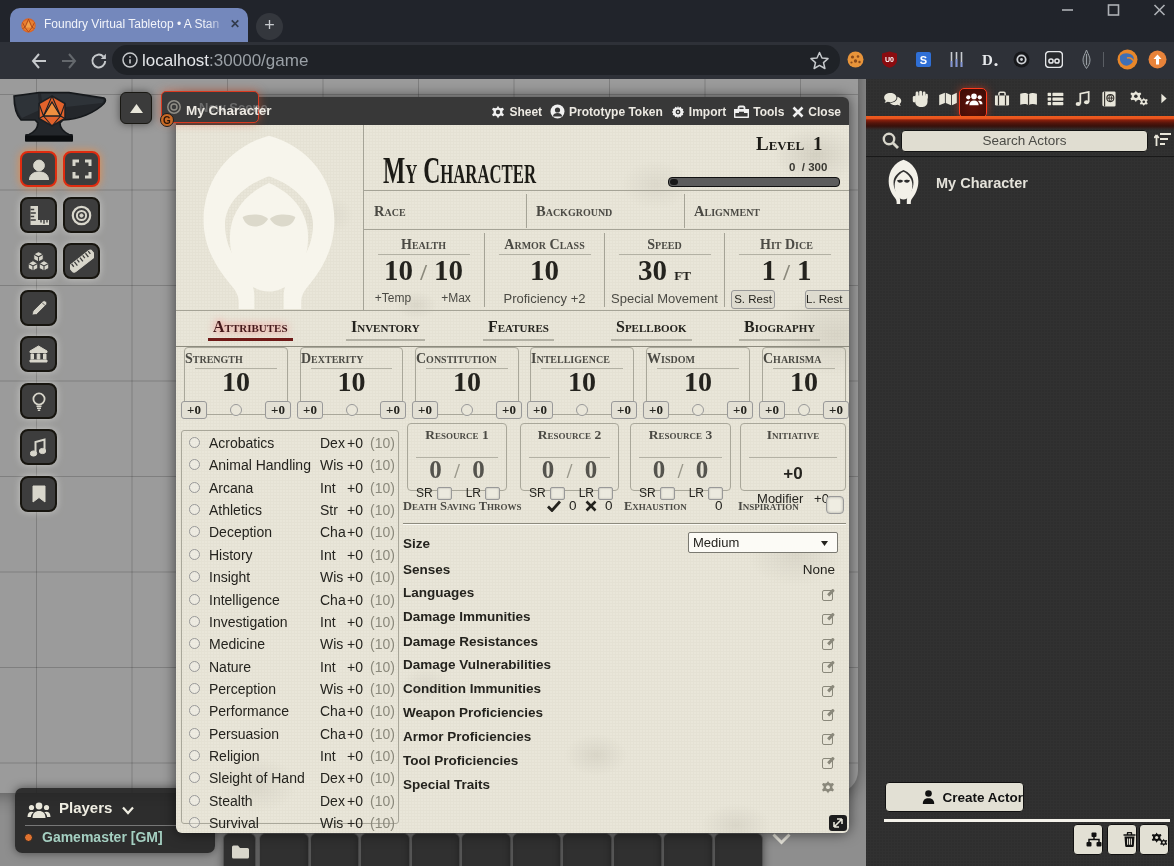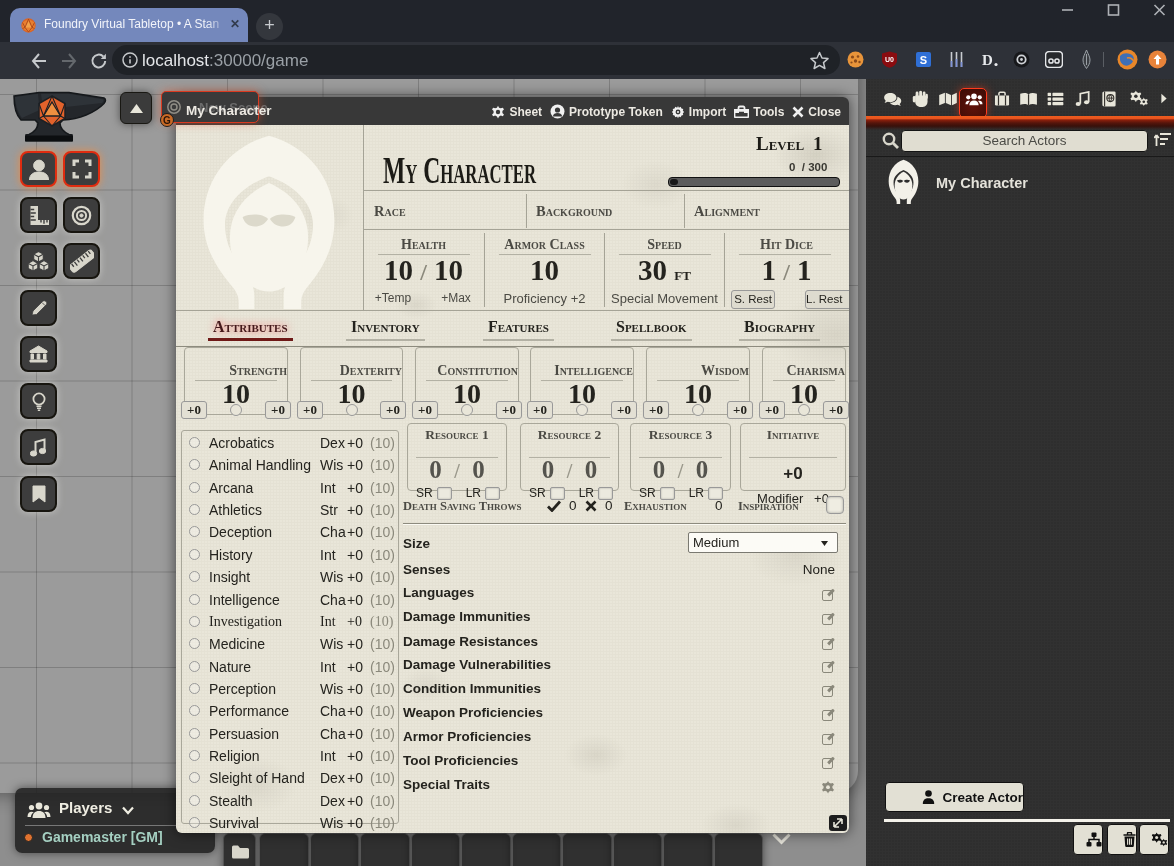--- a/index.html
+++ b/index.html
@@ -50,21 +50,21 @@
   .sc { font-family:"Liberation Serif",serif; font-variant:small-caps; font-weight:bold; }
   .lbl { color:#4b4a44; }
   
   #navpill { position:absolute; left:161px; top:91px; width:98px; height:32px; background:#3a3a3a; border:1.5px solid #dc3a20; border-radius:5px; box-shadow:0 0 10px rgba(224,80,40,0.55); z-index:55; }
   
   #sidebar { position:absolute; left:866px; top:79px; width:308px; height:787px; background-color:#2e2e2e;
     background-image:radial-gradient(rgba(255,255,255,0.016) 1px, transparent 1.2px); background-size:3px 3px; }
   .sbbtn { position:absolute; background:#e2e0d4; border:1px solid #111; border-radius:4px; color:#111; font-weight:bold; font-size:13.5px; display:flex; align-items:center; justify-content:flex-end; gap:7px; }
   
   .abox { position:absolute; top:222px; height:68px; border:1px solid #a9a79a; border-radius:4px; }
-  .abox .ah { text-align:right; font-size:14px; color:#4b4a44; margin-top:15px; }
+  .abox .ah { text-align:left; font-size:14px; color:#4b4a44; margin-top:3px; }
   .abox .au { height:1px; background:#b3b1a4; margin:1px 10px 0; }
   .abox .av { text-align:center; font-size:28px; line-height:26px; color:#24231e; margin-top:0px; }
   .amod { position:absolute; bottom:-5px; width:26px; height:18px; background:#e3e0d4; border:1px solid #999; border-radius:3px; font-size:13px; font-weight:bold; color:#24231e; text-align:center; line-height:16px; font-family:"Liberation Serif",serif; }
   .aprof { position:absolute; bottom:-2px; left:50%; margin-left:-6px; width:12px; height:12px; border:1px solid #999; border-radius:50%; background:#e9e6d9; }
   .skrow { position:absolute; left:8px; width:212px; height:21.8px; font-size:14px; color:#24231e; }
   .skrow .ck { position:absolute; left:5px; top:4px; width:11px; height:11px; border:1px solid #999; border-radius:50%; background:rgba(255,255,255,0.25); }
   .skrow .nm { position:absolute; left:25px; top:2px; }
   .skrow .ab { position:absolute; left:136px; top:2px; }
   .skrow .md { position:absolute; left:163px; top:2px; }
   .skrow .ps { position:absolute; left:186px; top:2px; color:#8a887b; }
@@ -536,21 +536,21 @@
           <span class="md">+0</span>
           <span class="ps">(10)</span>
         </div>
       <div class="skrow" style="top:464.5px;">
           <i class="ck"></i>
           <span class="nm">Intelligence</span>
           <span class="ab">Cha</span>
           <span class="md">+0</span>
           <span class="ps">(10)</span>
         </div>
-      <div class="skrow" style="top:486.8px;font-family:Liberation Serif, serif;">
+      <div class="skrow" style="top:486.8px;">
           <i class="ck"></i>
           <span class="nm">Investigation</span>
           <span class="ab">Int</span>
           <span class="md">+0</span>
           <span class="ps">(10)</span>
         </div>
       <div class="skrow" style="top:509.2px;">
           <i class="ck"></i>
           <span class="nm">Medicine</span>
           <span class="ab">Wis</span>

